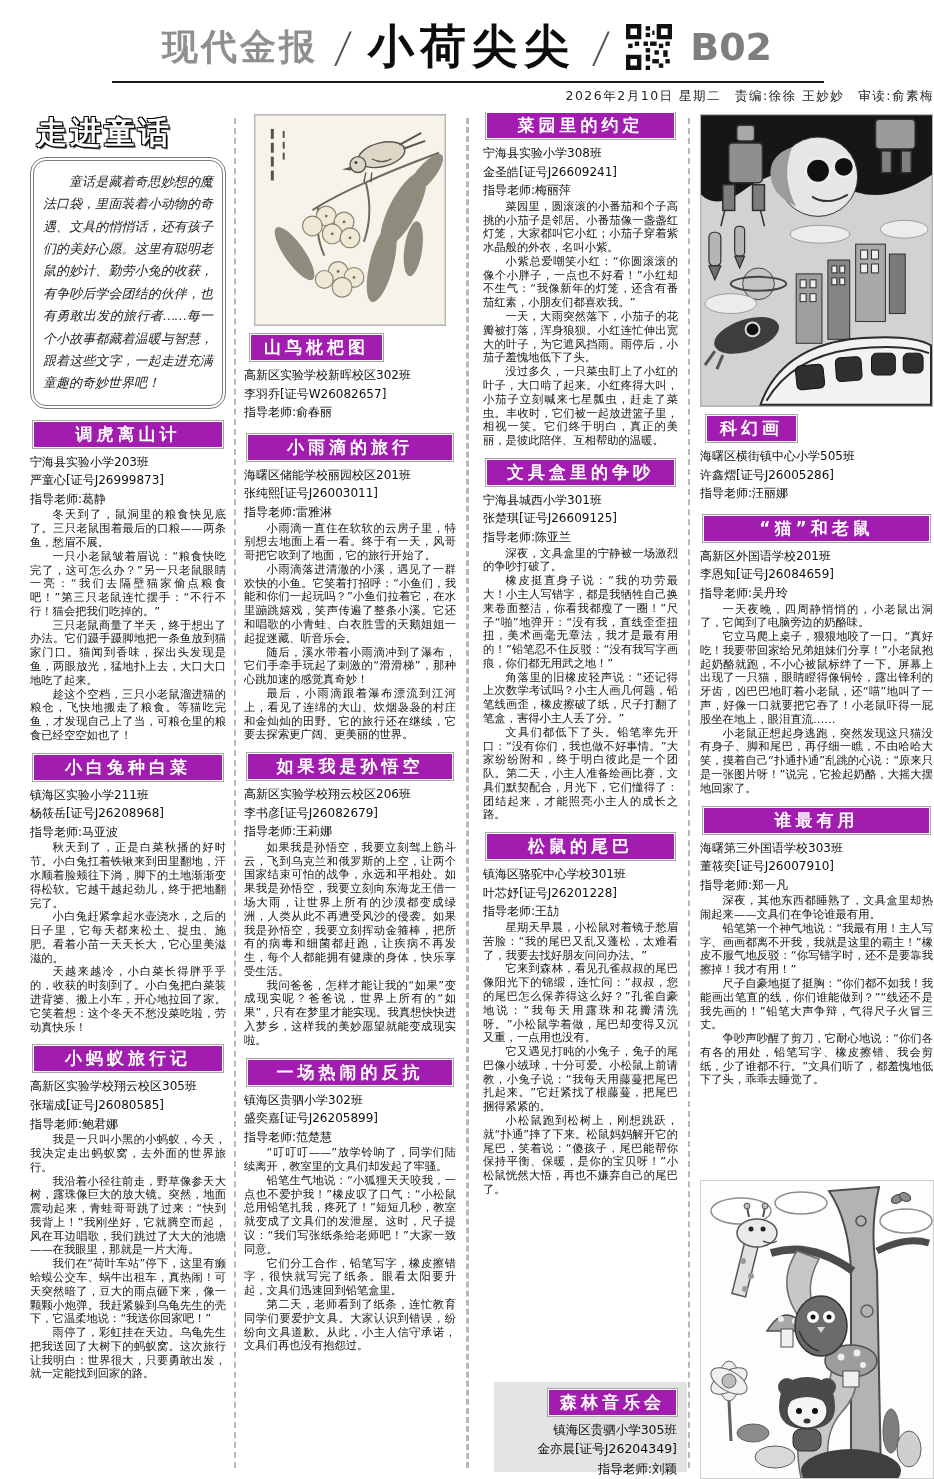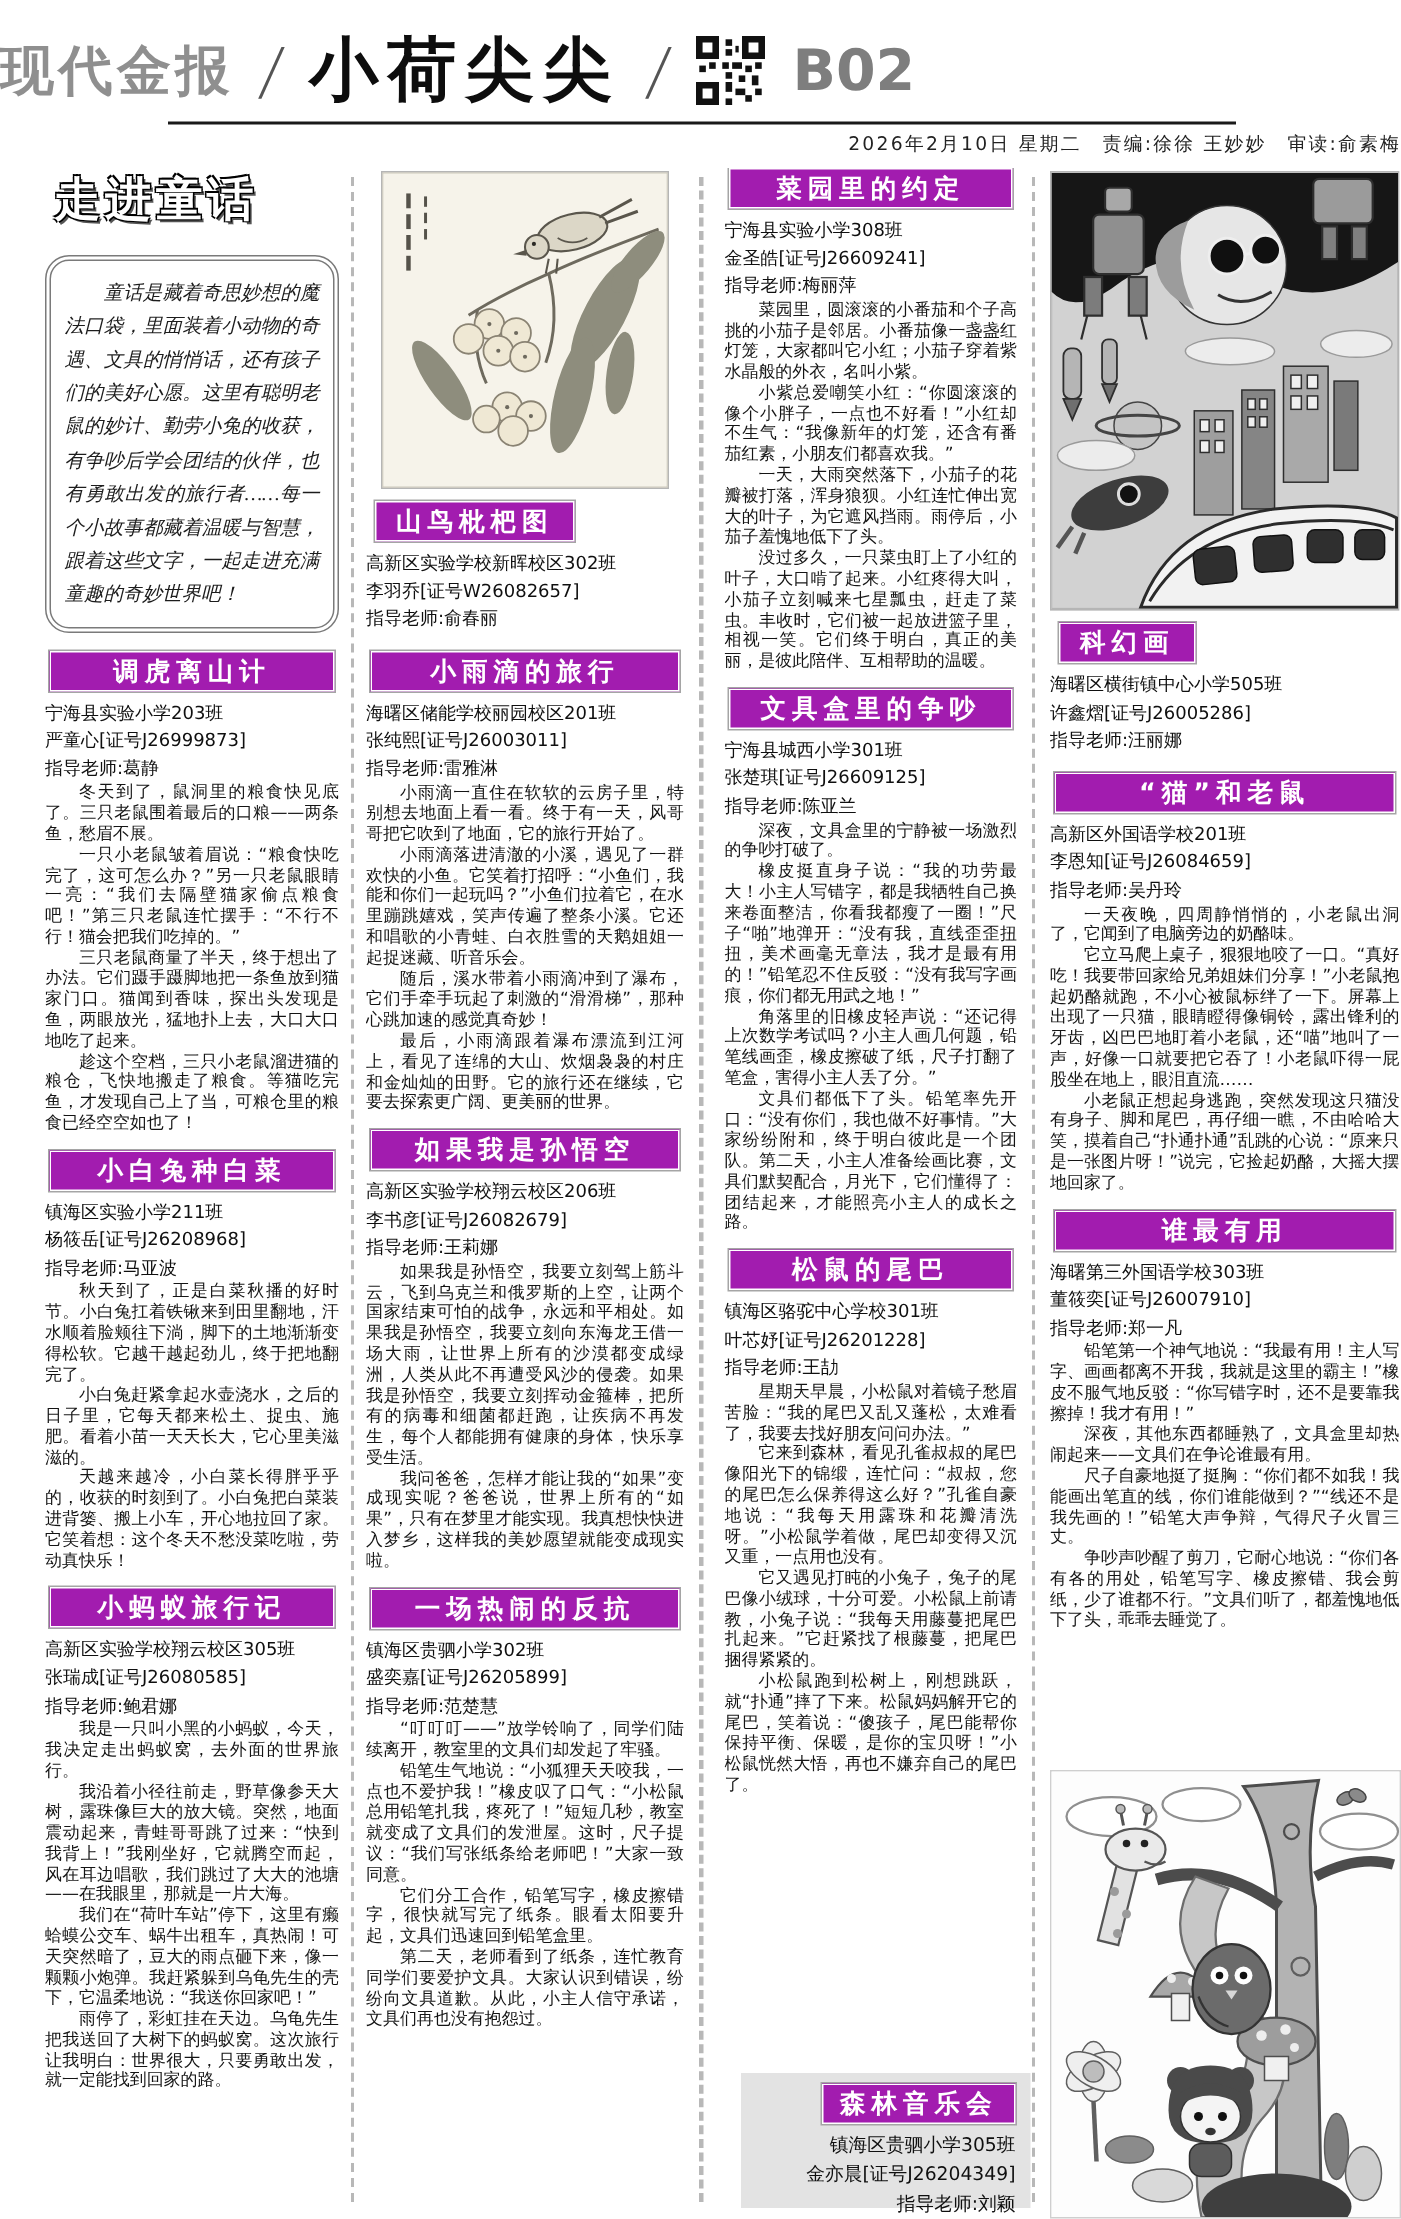--- a/index.html
+++ b/index.html
@@ -1,35 +1,35 @@
 <!DOCTYPE html>
 <html><head>
 <meta charset="utf-8">
 <style>
   *{margin:0;padding:0;box-sizing:border-box}
   html,body{background:#fff}
   body{width:934px;height:1479px;position:relative;font-family:"DejaVu Sans",sans-serif;color:#1a1a1a;overflow:hidden}
-  .masthead{position:absolute;top:16px;left:0;width:100%;display:flex;align-items:center;gap:18px}
+  .masthead{position:absolute;top:16px;left:0;width:100%;display:flex;justify-content:center;align-items:center;gap:18px}
   .paper-name{font-size:36px;font-weight:bold;color:#8f8f8f;letter-spacing:3px}
   .mast-slash{font-size:42px;font-weight:300;color:#555;transform:skewX(-8deg)}
   .page-title{font-size:46px;font-weight:bold;color:#0d0d0d;letter-spacing:6px}
   .qr{width:46px;height:46px;flex:0 0 auto}
   .page-code{font-size:38px;font-weight:bold;color:#7e7e7e}
   .head-rule{position:absolute;top:81px;left:112px;width:712px;border-top:2px solid #1a1a1a}
   .dateline{position:absolute;top:88px;left:0;width:100%;text-align:right;font-size:12.5px;color:#222;letter-spacing:1.5px}
   .col{position:absolute;top:112px;overflow:hidden}
   #col1{left:30px;width:196px;height:1367px}
   #col2{left:244px;width:212px;height:1367px}
   #col3{left:483px;width:195px;height:1265px}
   #col4{left:700px;width:233px;height:1062px}
   .vsep{position:absolute;top:118px;height:1350px;border-left:2px dashed #b8b8b8}
   .intro-title{font-size:31px;font-weight:bold;letter-spacing:3px;color:#fff;
     text-shadow:1px 1px 0 #000,-1px -1px 0 #000,1px -1px 0 #000,-1px 1px 0 #000,2px 2px 0 #555;
     padding-left:6px}
-  .intro-box{border:4px double #7a7a7a;border-radius:16px;padding:10px 9px;margin-top:16px}
+  .intro-box{border:4px double #7a7a7a;border-radius:16px;padding:10px 9px;margin-top:3px}
   .intro-text{font-family:"Liberation Serif","DejaVu Serif",serif;font-style:italic;font-size:13px;line-height:1.72;text-indent:2em;color:#1c1c1c;text-align:justify}
   article{margin-bottom:11px}
   .tbar{background:#a21caf;color:#fff;font-weight:bold;text-align:center;font-size:17px;letter-spacing:4px;padding:2px 0;margin:0 3px 5px;box-shadow:inset 0 0 0 1px #fff,0 0 0 1px #a5a5a5}
   .tbar.narrow{display:table;padding:2px 14px;margin:0 0 5px 6px}
   .byline{font-size:12px;line-height:1.55;color:#0f0f0f}
   .body p{font-size:11.3px;line-height:1.22;text-align:justify;text-indent:2em;color:#141414}
   .art-frame{border:1px solid #b5b5b5;background:#f7f4ec;margin:2px auto 8px;display:block}
   .caption{margin-bottom:12px}
   .senlin-box{position:absolute;left:494px;top:1382px;width:193px;height:90px;background:#e3e3e3;padding:7px 10px 0 10px;text-align:right}
   .senlin-box .tbar{display:inline-block;padding:2px 12px;margin:0 0 4px 0}
@@ -364,22 +364,22 @@
       <p>小老鼠正想起身逃跑，突然发现这只猫没有身子、脚和尾巴，再仔细一瞧，不由哈哈大笑，摸着自己“扑通扑通”乱跳的心说：“原来只是一张图片呀！”说完，它捡起奶酪，大摇大摆地回家了。</p>
     </div>
   </article>
 
   <article>
     <div class="tbar">谁最有用</div>
     <div class="byline">海曙第三外国语学校303班</div>
     <div class="byline">董筱奕[证号J26007910]</div>
     <div class="byline">指导老师:郑一凡</div>
     <div class="body">
+      <p>深夜，其他东西都睡熟了，文具盒里却热闹起来——文具们在争论谁最有用。</p>
       <p>铅笔第一个神气地说：“我最有用！主人写字、画画都离不开我，我就是这里的霸主！”橡皮不服气地反驳：“你写错字时，还不是要靠我擦掉！我才有用！”</p>
-      <p>深夜，其他东西都睡熟了，文具盒里却热闹起来——文具们在争论谁最有用。</p>
       <p>尺子自豪地挺了挺胸：“你们都不如我！我能画出笔直的线，你们谁能做到？”“线还不是我先画的！”铅笔大声争辩，气得尺子火冒三丈。</p>
       <p>争吵声吵醒了剪刀，它耐心地说：“你们各有各的用处，铅笔写字、橡皮擦错、我会剪纸，少了谁都不行。”文具们听了，都羞愧地低下了头，乖乖去睡觉了。</p>
     </div>
   </article>
 </div>
 
 <div class="forest-frame">
   <svg width="232" height="297" viewBox="0 0 232 297">
     <rect width="232" height="297" fill="#fdfdfd"></rect>
     <g fill="#fff" stroke="#8f8f8f" stroke-width="1.5">

